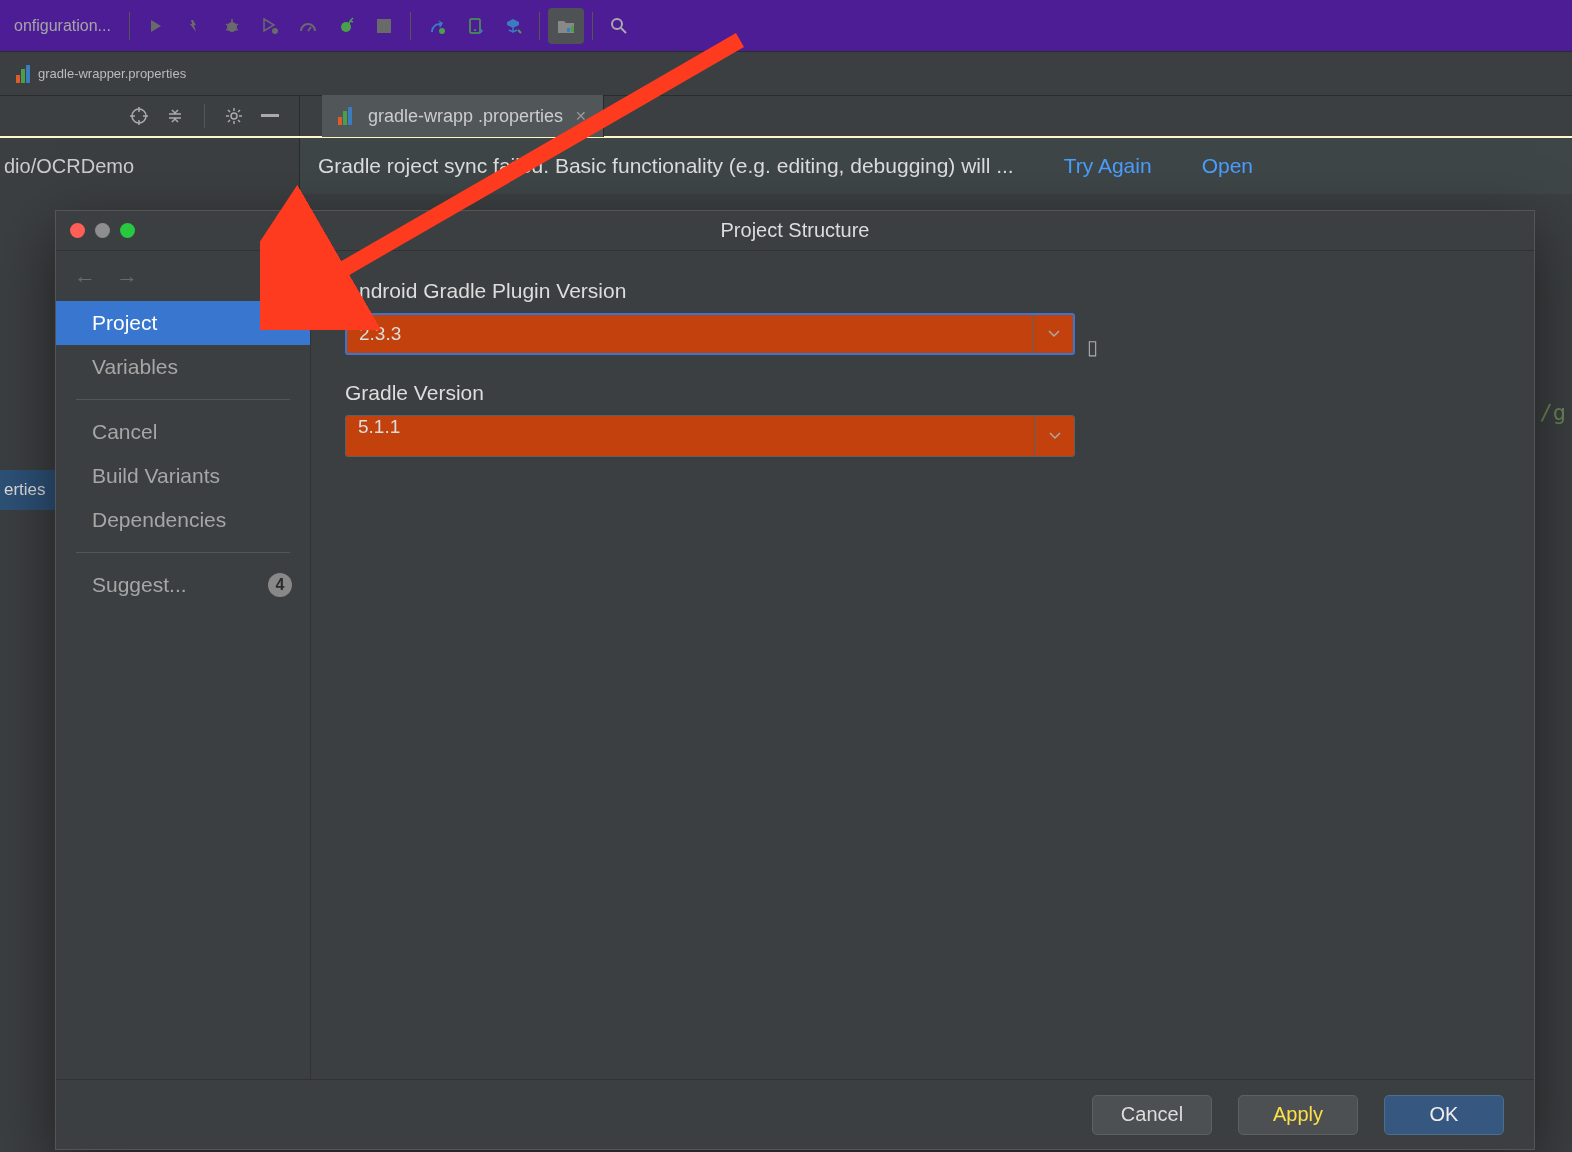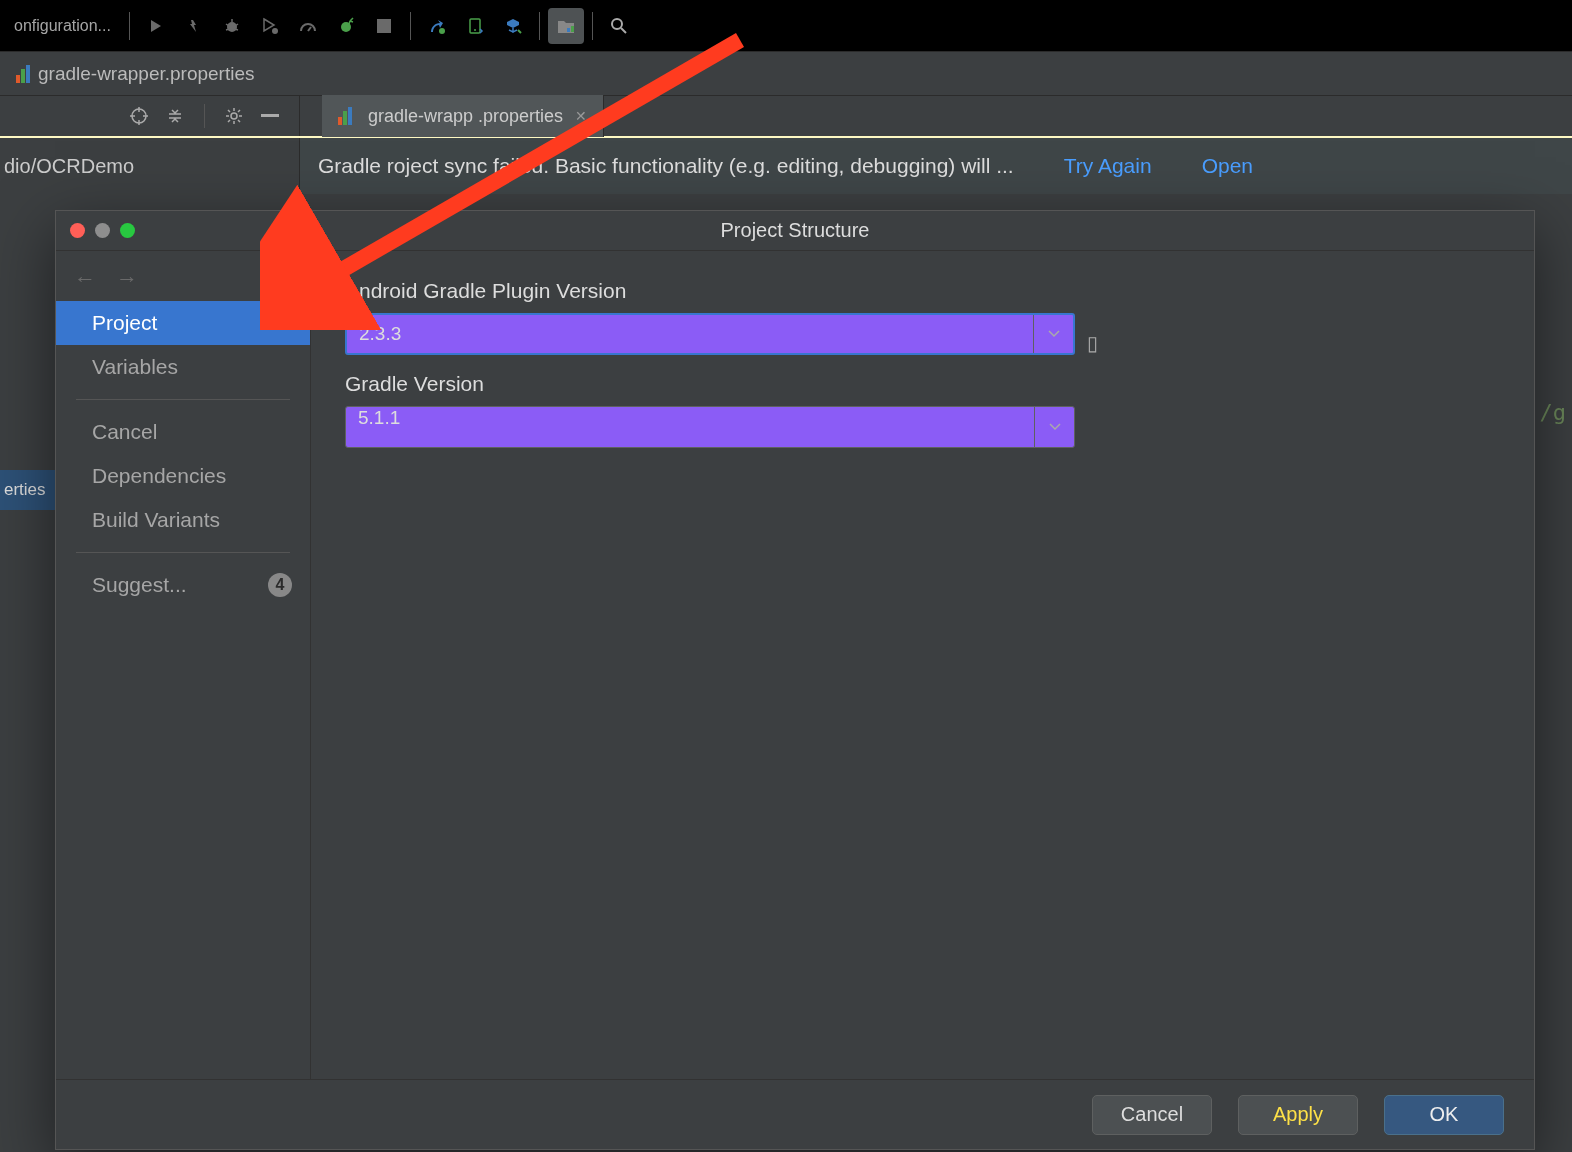--- a/index.html
+++ b/index.html
@@ -7,21 +7,21 @@
     font-family: -apple-system, "Helvetica Neue", Arial, sans-serif;
     background: #3c3f41;
     color: #bbbbbb;
     width: 1572px;
     height: 1152px;
     overflow: hidden;
     position: relative;
   }
   .toolbar {
     height: 52px;
-    background: #000000;
+    background: #4c1d95;
     border-bottom: 1px solid #2b2b2b;
     display: flex;
     align-items: center;
     padding: 0 4px;
     gap: 2px;
   }
   .toolbar-btn {
     font-size: 16px;
     color: #a5a5a5;
     padding: 4px 10px;
@@ -35,21 +35,21 @@
   }
   .toolbar-icon.active { background: #4e5254; }
   .toolbar-sep { width: 1px; height: 28px; background: #555; margin: 0 6px; }
   .tab-row {
     height: 44px;
     background: #3c3f41;
     display: flex;
     align-items: center;
     padding-left: 16px;
     border-bottom: 1px solid #2b2b2b;
-    font-size: 19px;
+    font-size: 13px;
     color: #bbb;
   }
   .gradle-icon {
     display: inline-flex; align-items: flex-end; gap:1px;
     margin-right: 8px; height: 18px;
   }
   .gradle-icon span { width:4px; display:inline-block; }
   .gradle-icon .b1 { height:8px; background:#e05a2b; }
   .gradle-icon .b2 { height:14px; background:#4aa04a; }
   .gradle-icon .b3 { height:18px; background:#3b7bbf; }
@@ -151,21 +151,21 @@
     background:#888; color:#2b2b2b; font-weight:bold;
     width:24px; height:24px; border-radius:50%;
     display:flex; align-items:center; justify-content:center;
     font-size:16px;
   }
   .dlg-main { flex:1; padding:28px 34px; }
   .field-label { font-size:21px; color:#ddd; margin-bottom:10px; }
   .combo {
     display:flex; height:42px;
     border:1px solid #5e6060; border-radius:3px;
-    background:#8b5cf6; margin-bottom:17px;
+    background:#c2410c; margin-bottom:26px;
     width:730px;
   }
   .combo.focused { border:2px solid #3876cf; }
   .combo input, .combo .combo-text {
     flex:1; background:transparent; border:none; outline:none;
     color:#ddd; font-size:19px; padding:0 12px;
     font-family:inherit;
   }
   .combo-arrow {
     width:40px; display:flex; align-items:center; justify-content:center;
@@ -356,24 +356,24 @@
           <span>Project</span>
         </div>
       <div class="dlg-side-item">
           <span>Variables</span>
         </div>
       <div class="dlg-side-hr"></div>
       <div class="dlg-side-item">
           <span>Cancel</span>
         </div>
       <div class="dlg-side-item">
+          <span>Build Variants</span>
+        </div>
+      <div class="dlg-side-item">
           <span>Dependencies</span>
-        </div>
-      <div class="dlg-side-item">
-          <span>Build Variants</span>
         </div>
       <div class="dlg-side-hr"></div>
       <div class="dlg-side-item">
         <span>Suggest...</span>
         <span class="badge">4</span>
       </div>
     </div>
     <div class="dlg-main">
       <div class="field-label">Android Gradle Plugin Version</div>
       <div class="row-flex">

